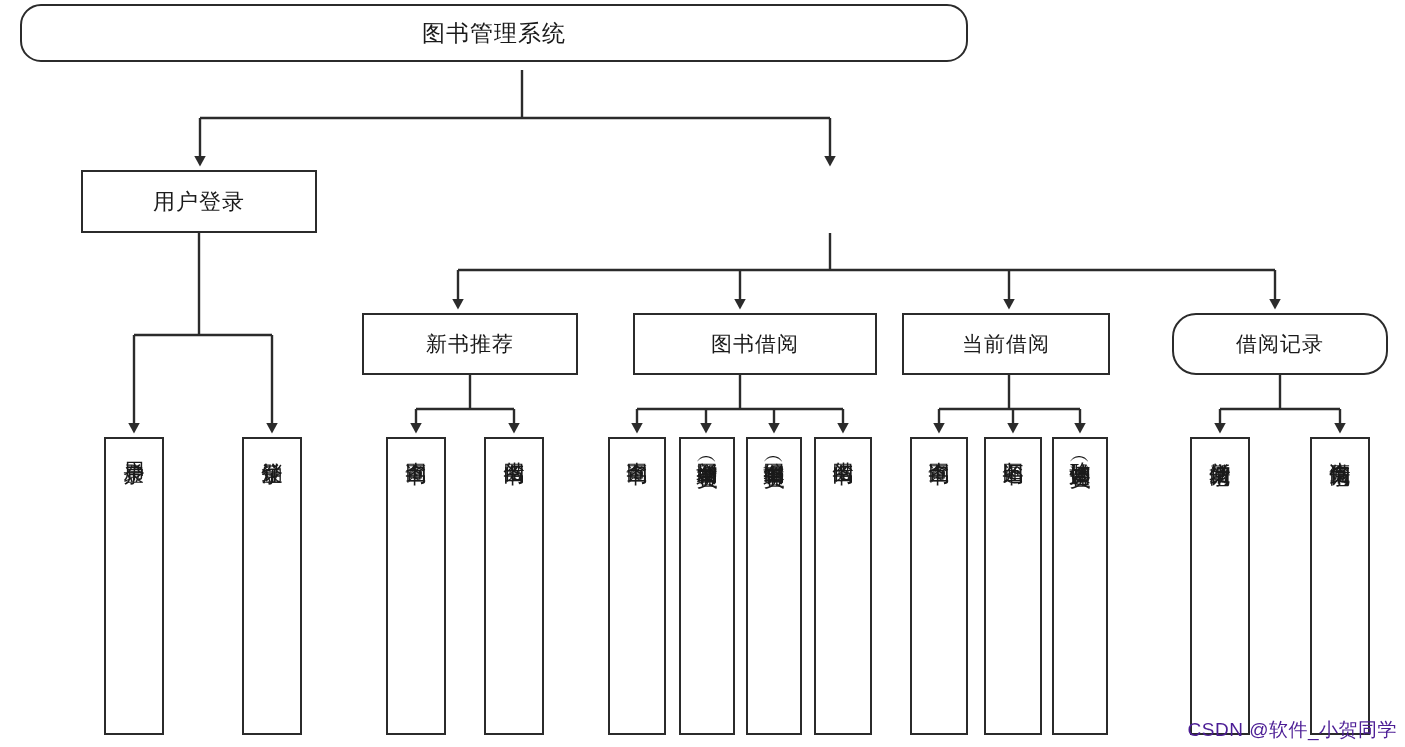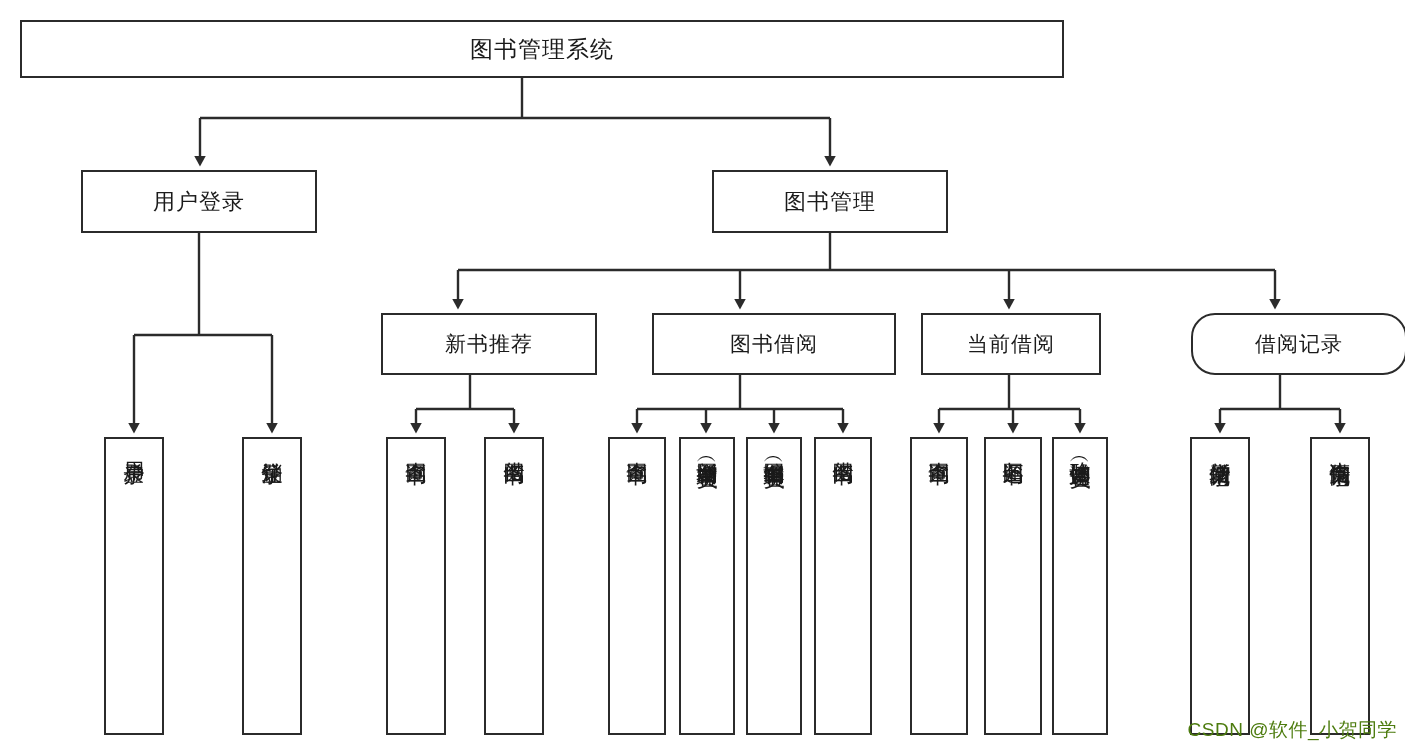--- a/index.html
+++ b/index.html
@@ -38,21 +38,20 @@
     z-index: 2;
   }
   .node.root {
     font-size: 23px;
   }
   .node.level1 {
     font-size: 22px;
   }
   .node.level2 {
     font-size: 21px;
-    margin-left: 19px;
   }
   .node.leaf {
     align-items: flex-start;
     justify-content: center;
     padding-top: 6px;
   }
   .leaf-text {
     writing-mode: vertical-rl;
     text-orientation: upright;
     font-size: 21px;
@@ -63,21 +62,21 @@
   }
   .node-label {
     white-space: nowrap;
     letter-spacing: 1px;
   }
   .watermark {
     position: absolute;
     right: 8px;
     bottom: 4px;
     font-size: 19px;
-    color: #4d7c0f;
+    color: #4c1d95;
     letter-spacing: 0.5px;
     white-space: nowrap;
     z-index: 5;
   }
 </style>
 </head>
 <body>
 
 <div id="canvas">
 
@@ -117,39 +116,36 @@
         <line x1="939" y1="409" x2="939" y2="424" marker-end="url(#arrow)"></line>
         <line x1="1013" y1="409" x2="1013" y2="424" marker-end="url(#arrow)"></line>
         <line x1="1080" y1="409" x2="1080" y2="424" marker-end="url(#arrow)"></line>
         <line x1="1280" y1="375" x2="1280" y2="409"></line>
         <line x1="1220" y1="409" x2="1340" y2="409"></line>
         <line x1="1220" y1="409" x2="1220" y2="424" marker-end="url(#arrow)"></line>
         <line x1="1340" y1="409" x2="1340" y2="424" marker-end="url(#arrow)"></line>
       </g>
   </svg>
 
-  <div class="node root" style="left: 20px; top: 20px; width: 1044px; height: 58px;">
+  <div class="node root" style="left: 20px; top: 4px; width: 948px; height: 58px; border-radius: 21px;">
     <span class="node-label">图书管理系统</span>
   </div>
 
   <div class="watermark">CSDN @软件_小贺同学</div>
 
 <div class="node level1" style="left: 81px; top: 170px; width: 236px; height: 63px;">
       <span class="node-label">用户登录</span>
     </div>
-    <div class="node level1" style="left: 712px; top: 170px; width: 236px; height: 63px;">
-      <span class="node-label">图书管理</span>
-    </div>
     <div class="node level2" style="left: 362px; top: 313px; width: 216px; height: 62px;">
       <span class="node-label">新书推荐</span>
     </div>
     <div class="node level2" style="left: 633px; top: 313px; width: 244px; height: 62px;">
       <span class="node-label">图书借阅</span>
     </div>
-    <div class="node level2" style="left: 902px; top: 313px; width: 180px; height: 62px;">
+    <div class="node level2" style="left: 902px; top: 313px; width: 208px; height: 62px;">
       <span class="node-label">当前借阅</span>
     </div>
     <div class="node level2" style="left: 1172px; top: 313px; width: 216px; height: 62px; border-radius: 24px;">
       <span class="node-label">借阅记录</span>
     </div>
     <div class="node leaf" style="left: 104px; top: 437px; width: 60px; height: 298px;">
       <span class="leaf-text">用户登录</span>
     </div>
     <div class="node leaf" style="left: 242px; top: 437px; width: 60px; height: 298px;">
       <span class="leaf-text">注销登录</span>

